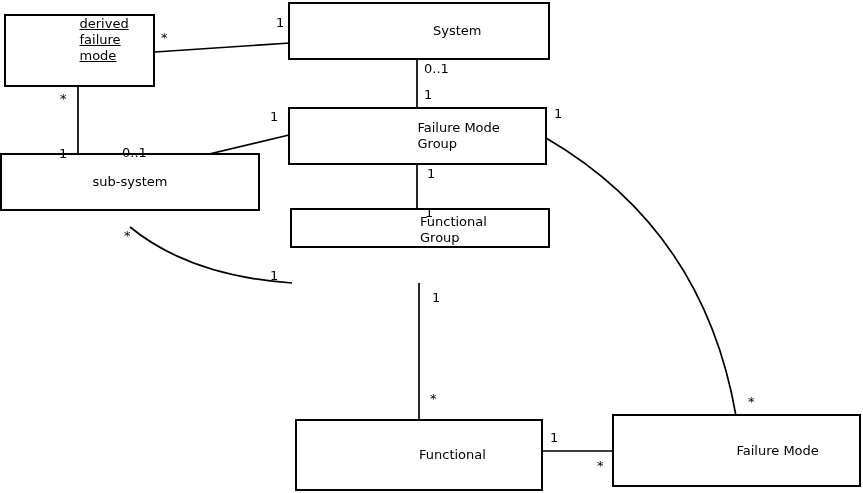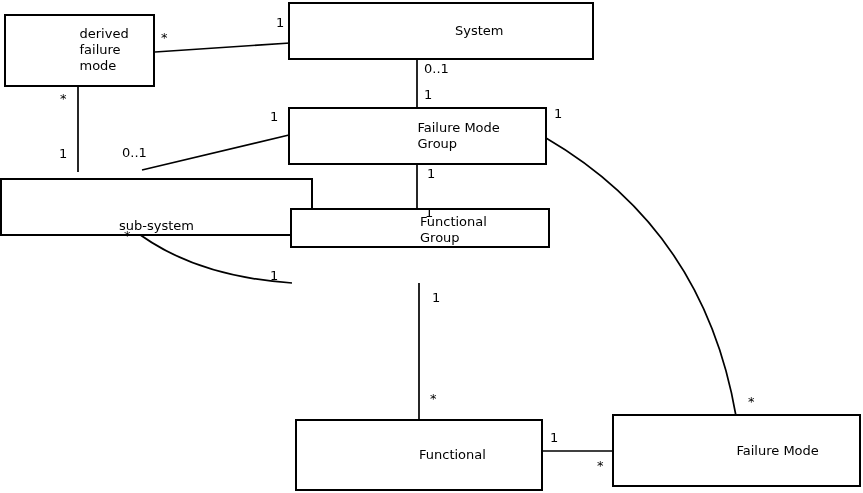--- a/index.html
+++ b/index.html
@@ -20,21 +20,21 @@
     display:flex;
     align-items:center;
     font-size:13px;
     line-height:16px;
   }
   .entity .lbl{
     white-space:pre-line;
     margin-left:50%;
   }
   .entity.center-text .lbl{margin:0 auto;}
-  .entity.bottom-text{align-items:center;padding-bottom:2px;}
+  .entity.bottom-text{align-items:flex-start;padding-bottom:2px;text-decoration:underline;}
   .mult{
     position:absolute;
     font-size:13px;
     line-height:15px;
     white-space:nowrap;
   }
 </style>
 </head>
 <body>
 
@@ -51,30 +51,30 @@
     <path d="M543,451 L614,451"></path>
     <path d="M546,138 Q704,230 736,416"></path>
   </svg>
 
   <div class="entity bottom-text" style="left:4px;top:14px;width:151px;height:73px;">
     <span class="lbl">derived
 failure
 mode</span>
   </div>
 
-  <div class="entity" style="left:288px;top:2px;width:306px;height:58px;padding-left:28px;">
+  <div class="entity" style="left:288px;top:2px;width:262px;height:58px;padding-left:28px;">
     <span class="lbl">System</span>
   </div>
 
   <div class="entity" style="left:288px;top:107px;width:259px;height:58px;">
     <span class="lbl">Failure Mode
 Group</span>
   </div>
 
-  <div class="entity center-text" style="left:0px;top:178px;width:313px;height:58px;align-items:flex-end;">
+  <div class="entity center-text" style="left:0px;top:153px;width:260px;height:58px;">
     <span class="lbl">sub-system</span>
   </div>
 
   <div class="entity" style="left:290px;top:208px;width:260px;height:40px;padding-top:4px;">
     <span class="lbl">Functional
 Group</span>
   </div>
 
   <div class="entity" style="left:295px;top:419px;width:248px;height:72px;">
     <span class="lbl">Functional</span>

